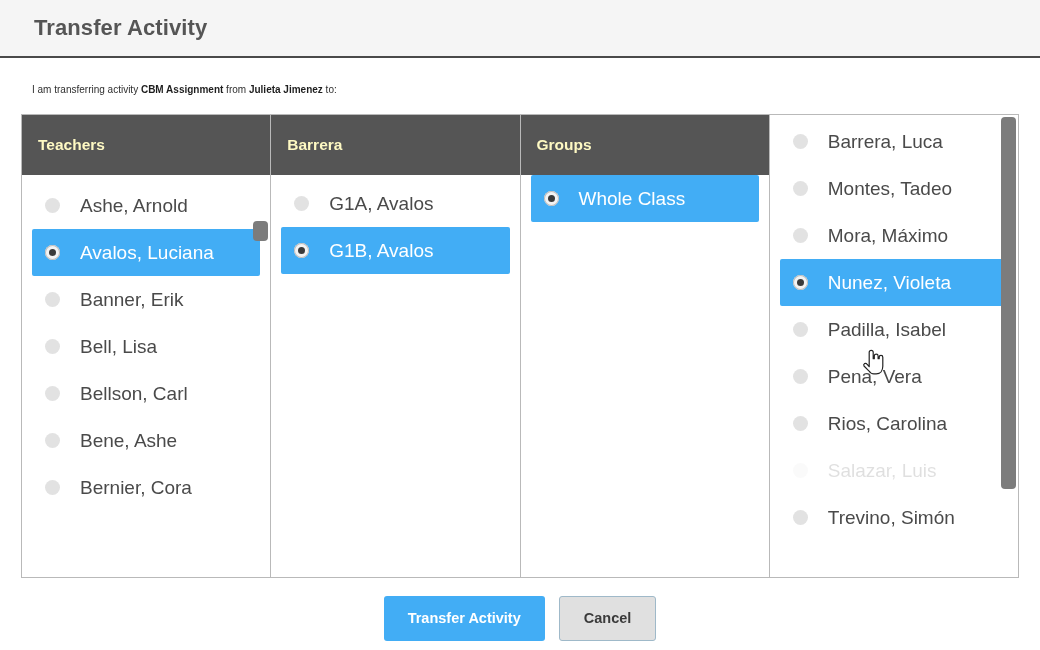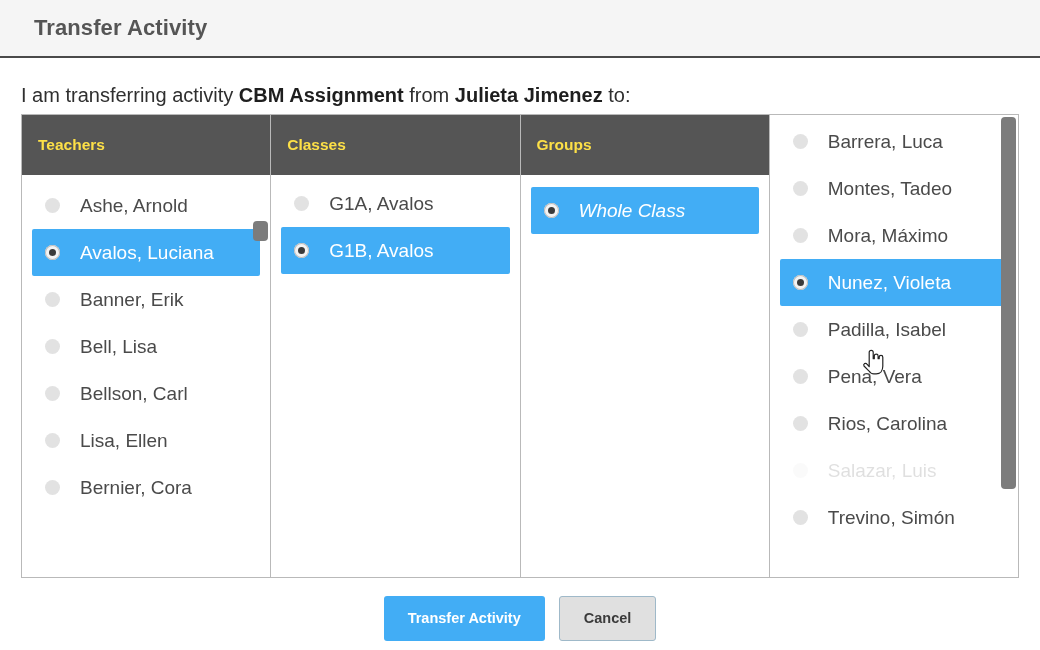--- a/index.html
+++ b/index.html
@@ -28,22 +28,22 @@
   }
   .titlebar h1 {
     font-size: 22px;
     font-weight: bold;
     color: #555555;
     letter-spacing: 0.1px;
   }
 
   
   .description {
-    padding: 27px 0 0 21px;
-    font-size: 20px;
+    padding: 27px 0 0 32px;
+    font-size: 10px;
     color: #2f2f2f;
     line-height: 1;
     white-space: nowrap;
   }
   .description b { font-weight: bold; color: #1e1e1e; }
 
   
   .picker {
     position: absolute;
     left: 21px;
@@ -63,21 +63,21 @@
     display: flex;
     flex-direction: column;
     background: #ffffff;
   }
   .col:last-child { border-right: none; }
 
   .col-head {
     height: 60px;
     flex: 0 0 60px;
     background: #555555;
-    color: #fde047;
+    color: #fef9c3;
     font-size: 15.5px;
     font-weight: bold;
     display: flex;
     align-items: center;
     padding-left: 16px;
   }
 
   .col-body {
     position: relative;
     flex: 1 1 auto;
@@ -120,21 +120,21 @@
   .opt.selected .radio::after {
     content: "";
     position: absolute;
     left: 4px; top: 4px;
     width: 7px; height: 7px;
     border-radius: 50%;
     background: #3a3a3a;
   }
 
   
-  .col-groups .col-body { padding-top: 12px; font-style: italic; }
+  .col-groups .col-body { padding-top: 0; }
   .col-classes .col-body { padding-top: 5px; }
   .col-students .col-body { padding-top: 3px; }
 
   
   .scroll-track {
     position: absolute;
     top: 0;
     bottom: 0;
     right: 2px;
     width: 15px;
@@ -221,33 +221,33 @@
         <div class="opt">
           <span class="radio"></span>
           <span>Bell, Lisa</span>
         </div>
         <div class="opt">
           <span class="radio"></span>
           <span>Bellson, Carl</span>
         </div>
         <div class="opt">
           <span class="radio"></span>
-          <span>Lisa, Ellen</span>
+          <span>Bene, Ashe</span>
         </div>
         <div class="opt">
           <span class="radio"></span>
           <span>Bernier, Cora</span>
         </div>
         <div class="scroll-track">
           <div class="scroll-thumb thumb-teachers"></div>
         </div>
       </div>
     </div>
     <div class="col col-classes">
-      <div class="col-head">Classes</div>
+      <div class="col-head">Barrera</div>
       <div class="col-body">
         <div class="opt">
           <span class="radio"></span>
           <span>G1A, Avalos</span>
         </div>
         <div class="opt selected">
           <span class="radio"></span>
           <span>G1B, Avalos</span>
         </div>
       </div>

